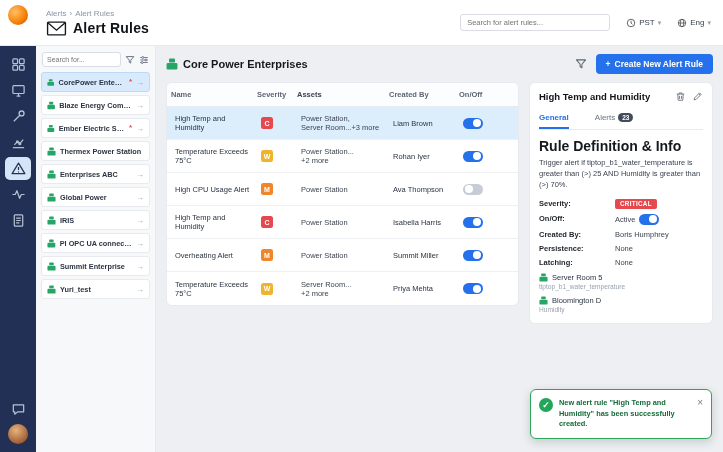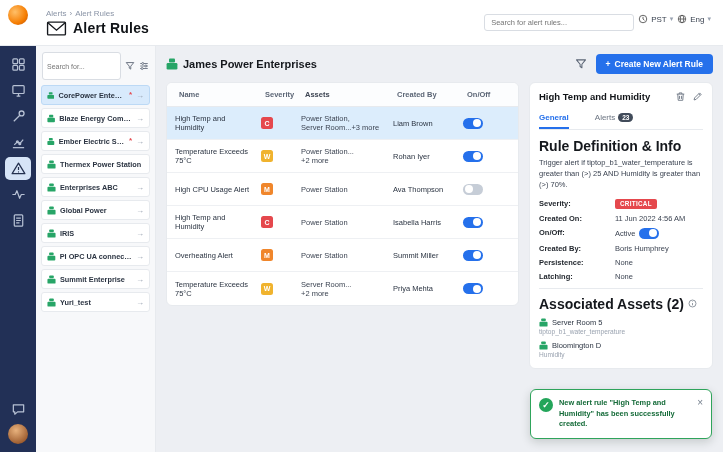--- a/index.html
+++ b/index.html
@@ -8,58 +8,58 @@
   .app{width:723px;height:452px;display:flex;flex-direction:column;position:relative}
 
   
   .topbar{height:46px;display:flex;align-items:center;background:#fff;border-bottom:1px solid #e7eaee;padding:0 12px 0 8px;flex:0 0 auto}
   .logo{width:20px;height:20px;border-radius:50%;background:radial-gradient(circle at 35% 35%,#ffc069,#f57c00 62%,#b14d12 100%);margin-right:18px;align-self:flex-start;margin-top:5px;flex:0 0 auto}
   .title-block{display:flex;flex-direction:column;gap:2px}
   .breadcrumb{font-size:8px;color:#8a94a6;display:flex;gap:3px}
   .breadcrumb .crumb-link{cursor:pointer}
   .page-title-row{display:flex;align-items:center;gap:6px}
   h1{font-size:14px;font-weight:700;color:#101317;letter-spacing:.2px}
-  .topbar-right{margin-left:auto;display:flex;align-items:flex-start;gap:4px}
+  .topbar-right{margin-left:auto;display:flex;align-items:center;gap:16px}
   .search-top{width:150px;height:17px;border:1px solid #d9dde3;border-radius:3px;font-size:7.5px;padding:0 6px;color:#333;font-family:"Liberation Sans",sans-serif}
   .pick{display:flex;align-items:center;gap:3px;font-size:8px;color:#3a4250;cursor:pointer}
   .chev{font-size:7px;color:#98a1b0}
 
   
   .body-row{flex:1;display:flex;min-height:0}
 
   
   .rail{width:36px;background:#223056;display:flex;flex-direction:column;align-items:center;padding:7px 0 8px;gap:3px;flex:0 0 auto}
   .rail-item{width:26px;height:23px;display:flex;align-items:center;justify-content:center;border-radius:5px;cursor:pointer}
   .rail-item.active{background:#d6e4f7}
   .rail-spacer{flex:1}
   .avatar{width:20px;height:20px;border-radius:50%;background:radial-gradient(circle at 40% 32%,#e8b27d,#9c5b2e 75%,#5e3517);cursor:pointer;flex:0 0 auto}
 
   
   .sidebar{width:120px;background:#f7f8fa;border-right:1px solid #e7eaee;display:flex;flex-direction:column;padding:6px 5px;gap:5px;flex:0 0 auto}
   .side-search{display:flex;align-items:center;gap:4px;padding:0 1px}
-  .side-search input{flex:1;min-width:0;height:28px;border:1px solid #d9dde3;border-radius:3px;font-size:7px;padding:4px 4px;background:#fff;font-family:"Liberation Sans",sans-serif}
+  .side-search input{flex:1;min-width:0;height:15px;border:1px solid #d9dde3;border-radius:3px;font-size:7px;padding:4px 4px;background:#fff;font-family:"Liberation Sans",sans-serif}
   .side-list{display:flex;flex-direction:column;gap:3px;overflow:hidden}
   .side-item{display:flex;align-items:center;gap:4px;background:#fff;border:1px solid #e7eaee;border-radius:3px;height:20px;padding:0 5px;font-size:7.3px;font-weight:700;color:#2b3442;cursor:pointer;flex:0 0 auto}
   .side-item.selected{background:#d8eafc;border-color:#bcd9f5}
   .side-label{white-space:nowrap;overflow:hidden;text-overflow:ellipsis}
   .star{color:#e5484d;font-size:8px;line-height:1;flex:0 0 auto}
   .side-arrow{margin-left:auto;color:#98a1b0;font-size:8px;flex:0 0 auto}
 
   
   .content{flex:1;background:#edeff3;padding:8px 10px;display:flex;flex-direction:column;min-width:0}
   .content-header{display:flex;align-items:center;margin-bottom:8px}
   .content-title{display:flex;align-items:center;gap:5px;font-size:11px;font-weight:700;color:#15181d}
   .content-actions{margin-left:auto;display:flex;align-items:center;gap:9px}
   .icon-btn{display:flex;align-items:center;justify-content:center;cursor:pointer}
   .create-btn{background:#2570eb;color:#fff;border:none;border-radius:4px;height:20px;padding:0 10px;font-size:8.5px;font-weight:700;display:flex;align-items:center;gap:4px;cursor:pointer;font-family:"Liberation Sans",sans-serif}
   .content-row{flex:1;display:flex;gap:10px;min-height:0;align-items:flex-start}
 
   
   .table-card{flex:1;background:#fff;border-radius:6px;border:1px solid #e7eaee;overflow:hidden;min-width:0}
-  .thead{display:flex;font-size:7.5px;font-weight:700;color:#5b6575;border-bottom:1px solid #e7eaee;padding:7px 12px;background:#fcfdfe}
+  .thead{display:flex;font-size:7.5px;font-weight:700;color:#5b6575;border-bottom:1px solid #e7eaee;padding:7px 4px;background:#fcfdfe}
   .trow{display:flex;align-items:center;font-size:7.5px;color:#2b3442;border-bottom:1px solid #eef0f3;padding:5px 8px;min-height:33px;cursor:pointer}
   .trow:last-child{border-bottom:none}
   .trow.selected{background:#dcedfc}
   .col-name{width:86px;padding-right:6px}
   .col-sev{width:40px}
   .col-assets{width:92px;padding-right:6px;color:#3c4452;white-space:pre-line}
   .col-created{width:70px}
   .col-onoff{width:36px;display:flex;align-items:center}
   .sev-badge{width:12px;height:12px;border-radius:2.5px;color:#fff;font-size:7px;font-weight:700;display:inline-flex;align-items:center;justify-content:center}
   .toggle{width:20px;height:11px;border-radius:6px;background:#c6cdd7;position:relative;display:inline-block;cursor:pointer;flex:0 0 auto}
@@ -314,21 +314,21 @@
         </div>
     </aside>
 
     <main class="content">
       <div class="content-header">
         <div class="content-title">
           <svg width="12" height="12" viewBox="0 0 10 10">
               <rect x="2.5" y="0.5" width="5" height="3.2" rx="0.8" fill="#27a567"></rect>
               <rect x="0.5" y="4.2" width="9" height="5.3" rx="1" fill="#27a567"></rect>
             </svg>
-          <span>James Power Enterprises</span>
+          <span>Core Power Enterprises</span>
         </div>
         <div class="content-actions">
           <span class="icon-btn">
             <svg width="12" height="12" viewBox="0 0 16 16" fill="none" stroke="#5b6575" stroke-width="1.4" stroke-linejoin="round">
                 <path d="M2 2.5h12l-4.8 5.8v4.7l-2.4-1.6V8.3z"></path>
               </svg>
           </span>
           <button class="create-btn">
             <span>+</span>
             <span>Create New Alert Rule</span>
@@ -471,28 +471,20 @@
           <div class="fields">
 
               <div class="field">
                 <span class="field-label">Severity:</span>
                 <span class="field-value">
                   <span class="critical-badge">CRITICAL</span>
 
                 </span>
               </div>
 
-              <div class="field">
-                <span class="field-label">Created On:</span>
-                <span class="field-value">
-
-                  <span>11 Jun 2022 4:56 AM</span>
-
-                </span>
-              </div>
 
               <div class="field">
                 <span class="field-label">On/Off:</span>
                 <span class="field-value">
 
                   <span>Active</span>
                   <span class="toggle on">
                     <span class="knob"></span>
                   </span>
                 </span>
@@ -520,30 +512,20 @@
               <div class="field">
                 <span class="field-label">Latching:</span>
                 <span class="field-value">
 
                   <span>None</span>
 
                 </span>
               </div>
             </div>
 
-          <div class="assets-header">
-            <span class="section-title">Associated Assets (2)</span>
-            <span class="icon-btn">
-              <svg width="9" height="9" viewBox="0 0 16 16" fill="none" stroke="#6a7380" stroke-width="1.3">
-                  <circle cx="8" cy="8" r="6.2"></circle>
-                  <path d="M8 7.2v4"></path>
-                  <circle cx="8" cy="4.6" r="0.7" fill="#6a7380" stroke="none"></circle>
-                </svg>
-            </span>
-          </div>
 
           <div>
 
               <div class="asset">
                 <div class="asset-top">
                   <svg width="9" height="9" viewBox="0 0 10 10">
                     <rect x="2.5" y="0.5" width="5" height="3.2" rx="0.8" fill="#27a567"></rect>
                     <rect x="0.5" y="4.2" width="9" height="5.3" rx="1" fill="#27a567"></rect>
                   </svg>
                   <span>Server Room 5</span>

